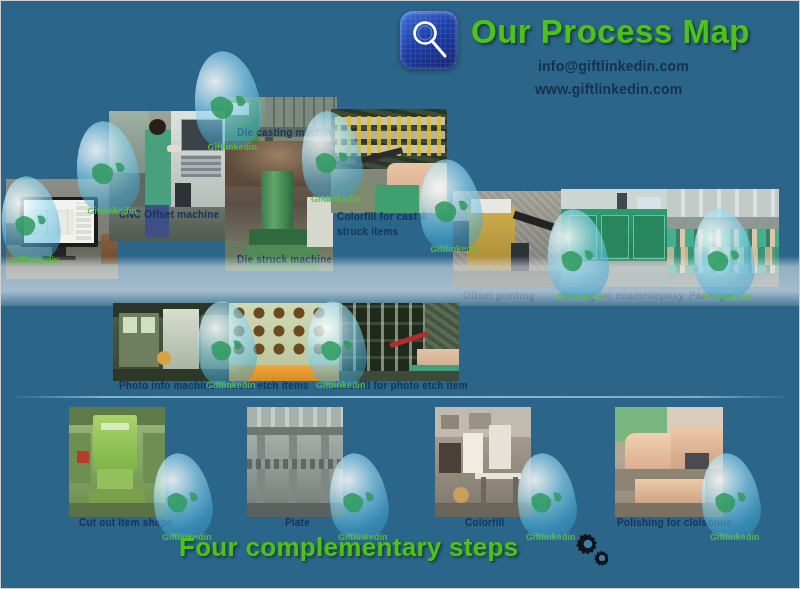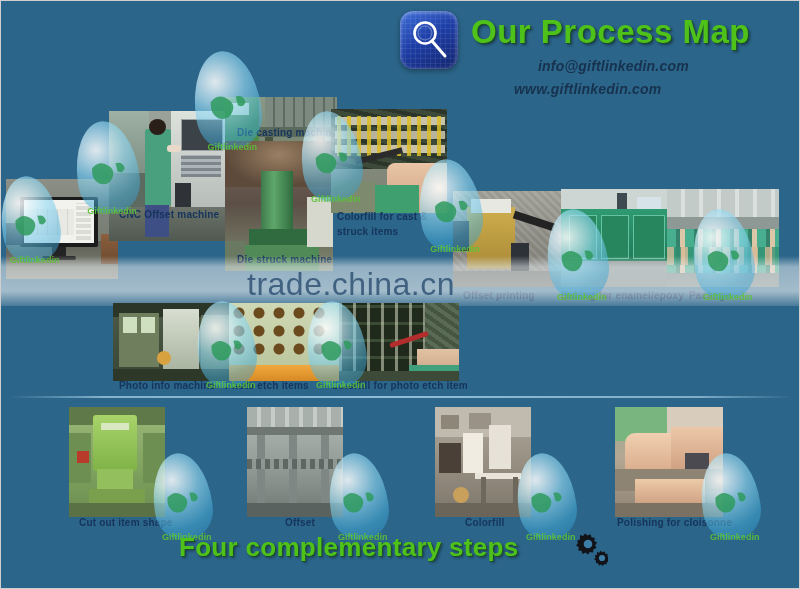--- a/index.html
+++ b/index.html
@@ -27,24 +27,24 @@
   }
   #logo-badge svg{position:absolute;left:8px;top:7px;}
   #title{
     position:absolute;left:470px;top:12px;
     font-size:33px;font-weight:bold;color:#4fc21a;
     letter-spacing:.5px;white-space:nowrap;
     text-shadow:1px 1px 0 #1d4e2a, 2px 2px 3px rgba(0,0,0,.45);
   }
   .contact{
     position:absolute;font-size:14px;color:#17324e;
-    font-weight:bold;white-space:nowrap;letter-spacing:.2px;font-style:italic;
+    font-weight:bold;white-space:nowrap;letter-spacing:.2px;
   }
   #contact-email{left:537px;top:57px;}
-  #contact-site{left:513px;top:80px;}
+  #contact-site{left:534px;top:80px;}
 
   
   .photo{position:absolute;overflow:hidden;background:#6a7a84;}
   .photo .scene{position:absolute;left:0;top:0;right:0;bottom:0;}
 
   
   .cap{
     position:absolute;font-size:10px;color:#16345c;font-weight:bold;
     white-space:nowrap;letter-spacing:.2px;
   }
@@ -215,21 +215,20 @@
       <div style="position:absolute;left:0;top:0;width:112px;height:30px;background:repeating-linear-gradient(90deg,#c2cbc8 0 14px,#d9e0dd 14px 18px);"></div>
       <div style="position:absolute;left:0;top:28px;width:112px;height:14px;background:#8e9894;"></div>
       <div style="position:absolute;left:0;top:40px;width:112px;height:58px;background:repeating-linear-gradient(90deg, #3fae8c 0 9px, #2b7f66 9px 13px, #e0c9a8 13px 18px);opacity:.92;"></div>
       <div style="position:absolute;left:0;top:58px;width:112px;height:18px;background:repeating-linear-gradient(90deg, #d9b894 0 7px, #2f8f70 7px 14px);opacity:.75;"></div>
       <div style="position:absolute;left:0;top:84px;width:112px;height:14px;background:#77837f;"></div>
     </div>
   </div>
   <div class="cap" style="left:688px;top:289px;">Package</div>
 
   <div id="wm-band"></div>
-  <div id="wm-text">trade.china.cn</div>
 
   <div class="photo" style="left:112px;top:302px;width:118px;height:78px;">
     <div class="scene" style="background:linear-gradient(180deg,#4d5a46 0%,#3a4636 100%);">
       <div style="position:absolute;left:0;top:0;width:118px;height:14px;background:#2c3628;"></div>
       <div style="position:absolute;left:6px;top:10px;width:40px;height:54px;background:#6f7f5e;"></div>
       <div style="position:absolute;left:10px;top:14px;width:14px;height:16px;background:#cfe0c0;"></div>
       <div style="position:absolute;left:28px;top:14px;width:14px;height:16px;background:#cfe0c0;"></div>
       <div style="position:absolute;left:50px;top:6px;width:36px;height:62px;background:linear-gradient(180deg,#d8ded0,#a8b3a0);"></div>
       <div style="position:absolute;left:88px;top:12px;width:30px;height:56px;background:#5f6e50;"></div>
       <div style="position:absolute;left:44px;top:48px;width:14px;height:14px;background:#d8a240;border-radius:50%;"></div>
@@ -299,21 +298,21 @@
     <div class="scene" style="background:linear-gradient(180deg,#b5bcb8 0%,#8e9792 60%,#6e7772 100%);">
       <div style="position:absolute;left:0;top:0;width:96px;height:22px;background:repeating-linear-gradient(90deg,#a8b0ac 0 10px,#c6cdc9 10px 14px);"></div>
       <div style="position:absolute;left:0;top:20px;width:96px;height:8px;background:#6e7772;"></div>
       <div style="position:absolute;left:10px;top:28px;width:8px;height:70px;background:#7e8783;"></div>
       <div style="position:absolute;left:42px;top:28px;width:8px;height:70px;background:#7e8783;"></div>
       <div style="position:absolute;left:74px;top:28px;width:8px;height:70px;background:#7e8783;"></div>
       <div style="position:absolute;left:0;top:52px;width:96px;height:10px;background:repeating-linear-gradient(90deg,#5e6763 0 5px,#8e9792 5px 9px);"></div>
       <div style="position:absolute;left:0;top:96px;width:96px;height:14px;background:#59625e;"></div>
     </div>
   </div>
-  <div class="cap" style="left:284px;top:516px;">Offset</div>
+  <div class="cap" style="left:284px;top:516px;">Plate</div>
 
   <div class="photo" style="left:434px;top:406px;width:96px;height:110px;">
     <div class="scene" style="background:linear-gradient(180deg,#b0a99c 0%,#978f82 50%,#7d766a 100%);">
       <div style="position:absolute;left:0;top:0;width:96px;height:30px;background:#c0bbae;"></div>
       <div style="position:absolute;left:6px;top:8px;width:18px;height:14px;background:#8e8678;"></div>
       <div style="position:absolute;left:34px;top:6px;width:22px;height:16px;background:#9a9286;"></div>
       <div style="position:absolute;left:54px;top:18px;width:22px;height:44px;background:#e6e2d8;"></div>
       <div style="position:absolute;left:28px;top:26px;width:20px;height:40px;background:#f0ece2;"></div>
       <div style="position:absolute;left:4px;top:36px;width:22px;height:30px;background:#4a4038;"></div>
       <div style="position:absolute;left:40px;top:66px;width:46px;height:6px;background:#e8e4da;"></div>

